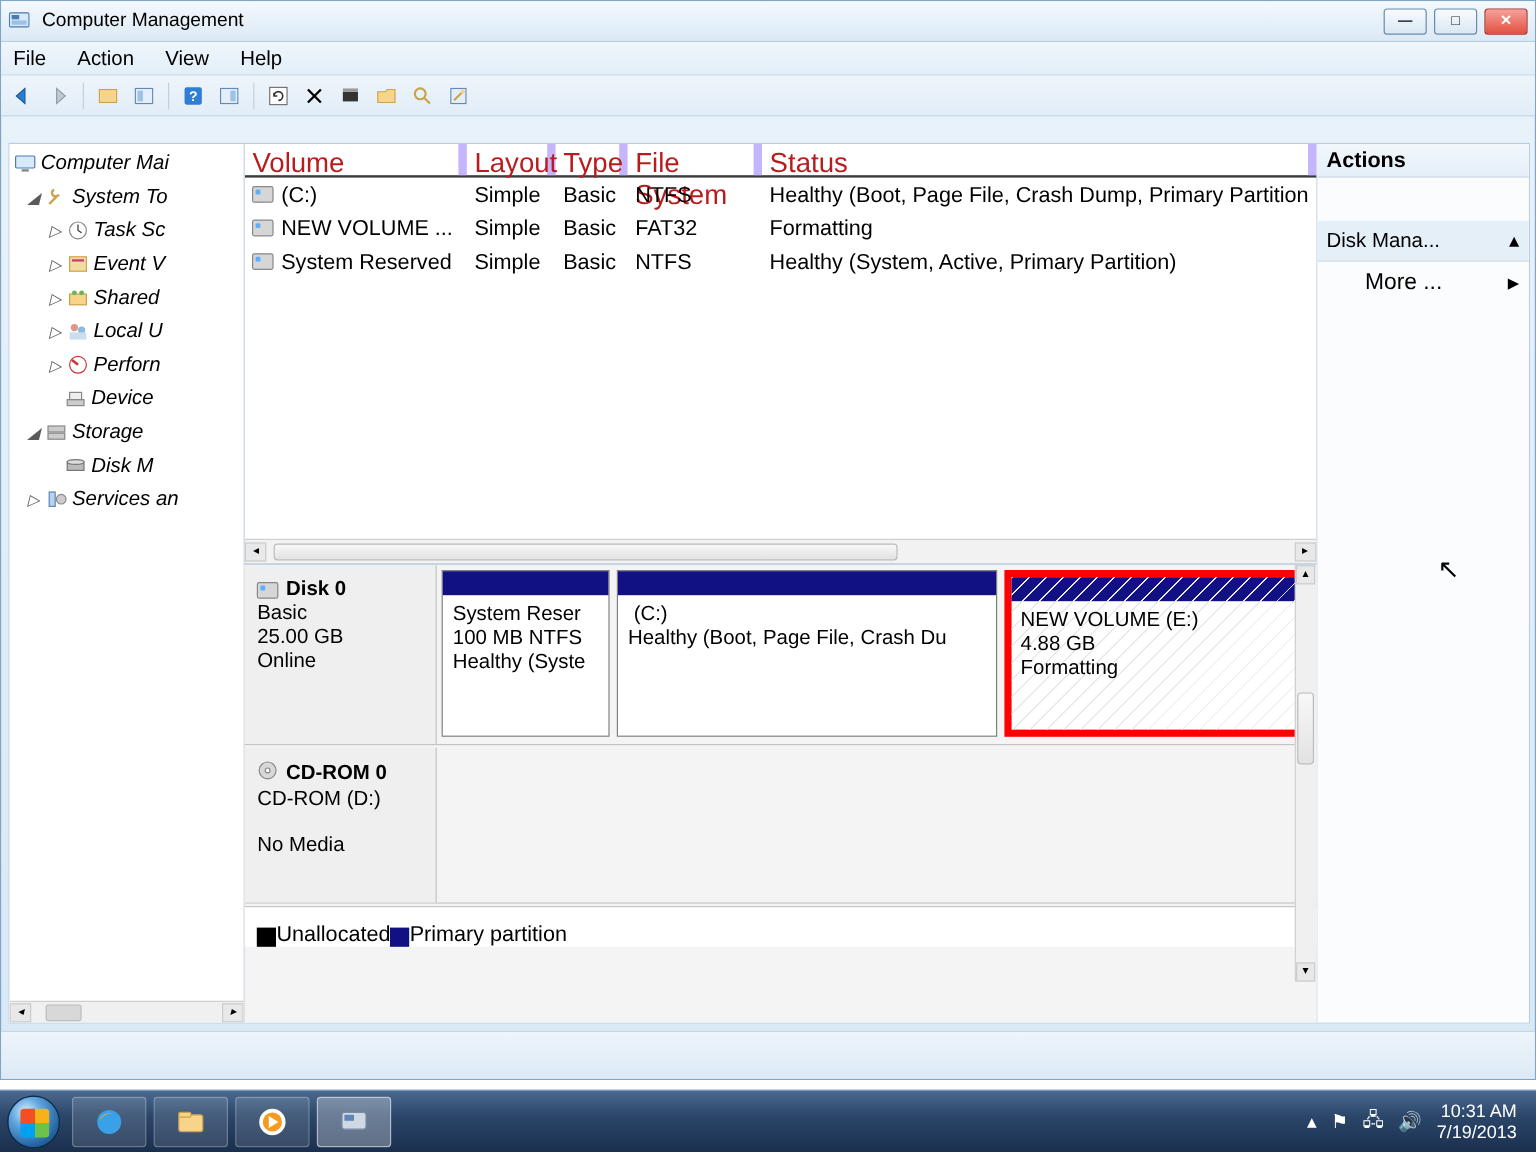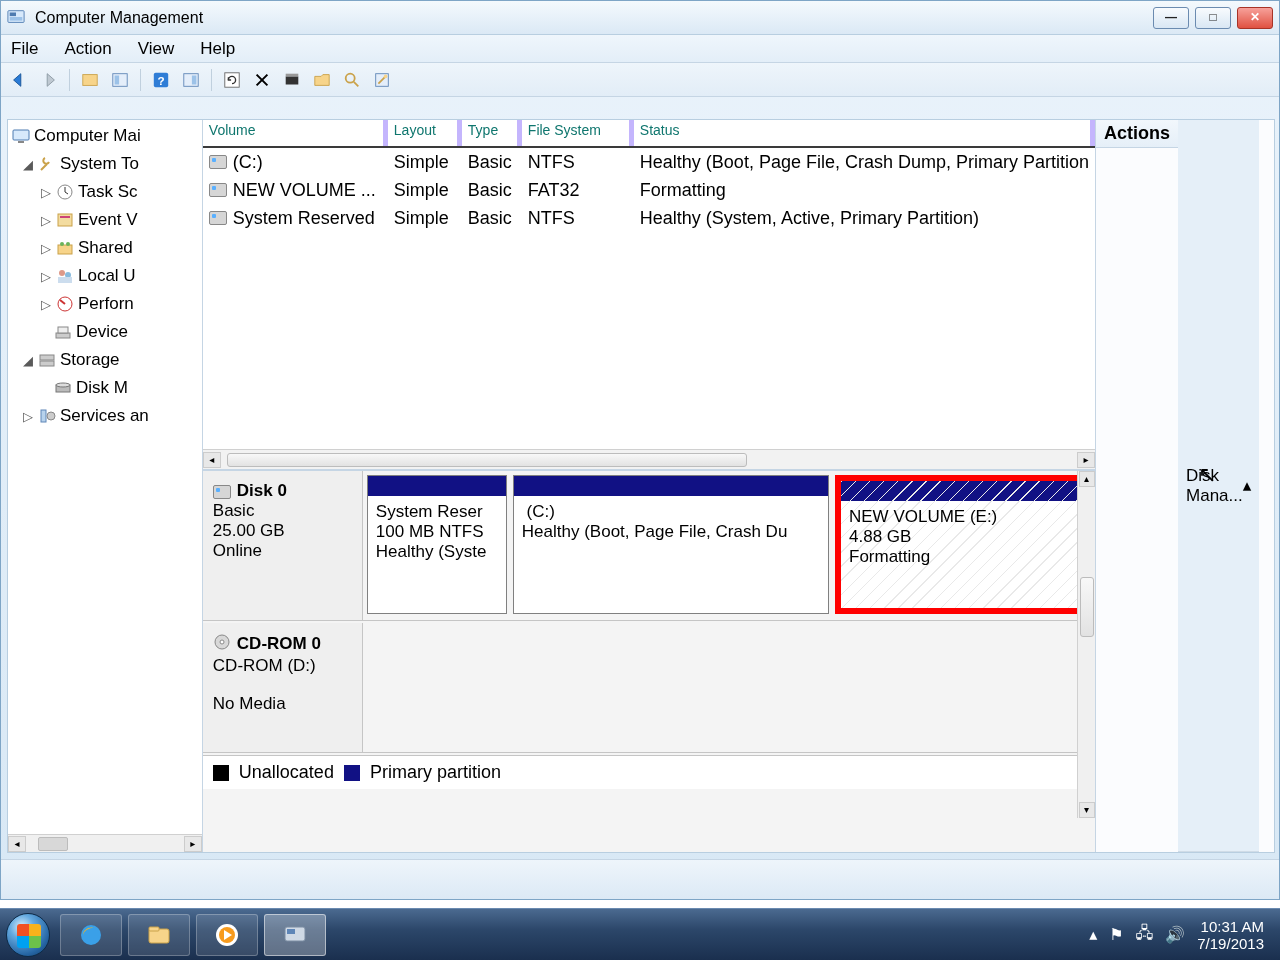--- a/index.html
+++ b/index.html
@@ -41,36 +41,36 @@
 .tb-btn { width:24px; height:24px; display:flex; align-items:center; justify-content:center; font-size:16px; }
 .tb-sep { width:1px; height:22px; background:#c0d0de; margin:0 2px; }
 
 
 .content {
   position:absolute; left:6px; right:4px; top:118px; bottom:46px; display:flex;
   background:#fff; border:1px solid #b8cee0;
 }
 .tree-pane {
   width: 198px; border-right:1px solid #c5d5e4; overflow:hidden; font-size:16px;
-  background:#fff; position:relative;
+  background:#fff; position:relative;font-style:italic;
 }
 .tree-pane .tree { padding:2px 0 0 2px; white-space:nowrap; }
 .tree-row { display:flex; align-items:center; height:28px; gap:4px; padding-left:2px; }
 .tree-exp { width:12px; text-align:center; color:#5a5a5a; font-size:13px; }
 .tree-icon { width:18px; height:18px; display:inline-block; }
 .tree-label { font-size:17px; color:#000; }
 .tree-hscroll { position:absolute; bottom:0; left:0; right:0; height:18px; background:#f0f0f0; border-top:1px solid #d0d0d0; display:flex; align-items:center; }
 .tree-hscroll .arrow { width:18px; height:16px; background:#e8e8e8; border:1px solid #ccc; font-size:10px; text-align:center; line-height:14px; }
 .tree-hscroll .thumb { width:30px; height:14px; background:#d8d8d8; border:1px solid #bcbcbc; margin-left:12px; border-radius:2px;}
 .tree-hscroll .track { flex:1; }
 
 .center-pane { flex:1; display:flex; flex-direction:column; border-right:1px solid #c5d5e4; background:#fff; }
 
 .vol-header { display:flex; height:28px; border-bottom:2px solid #3a3a3a; background:#fff; }
-.vol-header .col { border-right:5px solid #c4b5fd; padding:2px 6px; font-size:14px; color:#0f766e; }
+.vol-header .col { border-right:7px solid #c4b5fd; padding:2px 6px; font-size:23px; color:#b91c1c; }
 .vol-rows { flex:0 0 auto; }
 .vol-row { display:flex; height:28px; font-size:18px; color:#000; }
 .vol-row .cell { padding:0 6px; display:flex; align-items:center; gap:6px; overflow:hidden; white-space:nowrap; }
 .drive-icon { width:18px; height:14px; background:#d6d6d6; border:1px solid #888; border-radius:2px; display:inline-block; position:relative; }
 .drive-icon::before { content:""; position:absolute; left:2px; top:2px; width:4px; height:4px; background:#5ab0ff; border-radius:1px; }
 
 .mid-scroll { height:20px; border-top:1px solid #d0d0d0; background:#f2f2f2; display:flex; align-items:center; margin-top: auto; }
 .mid-scroll .arrow { width:18px; height:16px; background:#e8e8e8; border:1px solid #ccc; font-size:10px; text-align:center; line-height:14px; }
 .mid-scroll .thumb { width:520px; height:14px; background:linear-gradient(#f8f8f8,#e2e2e2); border:1px solid #bcbcbc; border-radius:3px; margin-left:6px;}
 .mid-scroll .track { flex:1; }
@@ -89,26 +89,26 @@
   position:absolute; inset:0;
   background-image: repeating-linear-gradient(135deg,#e9e9e9 0,#e9e9e9 1px, transparent 1px, transparent 10px);
   pointer-events:none;
 }
 .part-e .part-body { position:relative; z-index:1; }
 .graph-vscroll { position:absolute; right:0; top:0; bottom:34px; width:18px; background:#f0f0f0; border-left:1px solid #d0d0d0; display:flex; flex-direction:column; align-items:center; }
 .graph-vscroll .arrow { width:16px; height:16px; background:#e8e8e8; border:1px solid #ccc; font-size:10px; text-align:center; line-height:14px; }
 .graph-vscroll .thumb { width:14px; height:60px; background:linear-gradient(#f8f8f8,#e2e2e2); border:1px solid #bcbcbc; border-radius:3px; margin-top: 90px; }
 .graph-vscroll .track { flex:1; }
 
-.legend { height:34px; border-top:1px solid #c5c5c5; background:#fff; display:flex; align-items:center; padding:0 10px; gap:10px; font-size:18px; }
+.legend { height:34px; border-top:1px solid #c5c5c5; background:#fff; display:flex; align-items:flex-end; padding:0 10px; gap:0; font-size:18px; }
 .legend .sw { width:16px; height:16px; display:inline-block; }
 
-.actions-pane { width:178px; background:#fbfcfe; display:flex; flex-direction:row; }
+.actions-pane { width:178px; background:#fbfcfe; display:flex; flex-direction:column; }
 .actions-header { height:28px; background:linear-gradient(#f2f7fc,#e5eff8); border-bottom:1px solid #c5d5e4; padding:3px 8px; font-size:18px; font-weight:bold; }
-.action-item { background:#e5eff8; padding:6px 8px; font-size:17px; display:flex; justify-content:space-between; align-items:center; border-bottom:1px solid #d0dce7; }
+.action-item { background:#e5eff8; padding:6px 8px; font-size:17px; display:flex; justify-content:space-between; align-items:center; border-bottom:1px solid #d0dce7;margin-top:36px; }
 .action-sub { padding:6px 8px 6px 40px; font-size:19px; display:flex; justify-content:space-between; align-items:center;}
 
 .statusbar {
   position:absolute; left:0; right:0; bottom:0; height:40px;
   background: linear-gradient(#eef5fb,#dce9f5); border-top:1px solid #c5d5e4;
 }
 
 
 .taskbar {
   position:absolute; left:0; right:0; bottom:0; height:52px;

